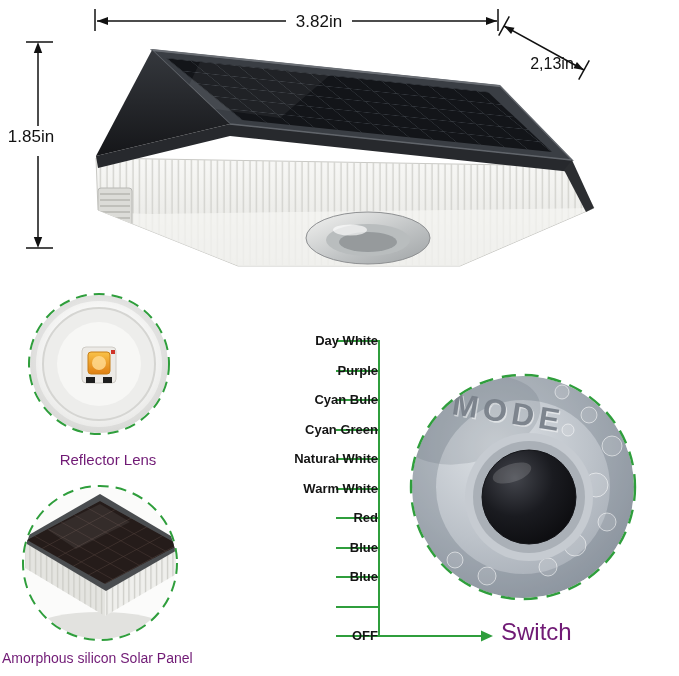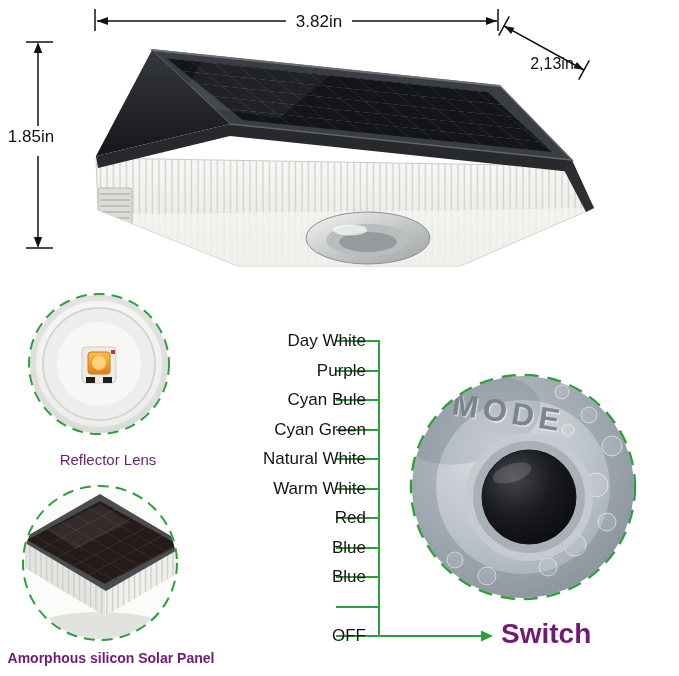--- a/index.html
+++ b/index.html
@@ -3,27 +3,27 @@
 <meta charset="utf-8">
 <style>
   html,body { margin:0; padding:0; background:#ffffff; }
   .canvas {
     position:relative; width:679px; height:676px; background:#ffffff;
     font-family:"Liberation Sans", sans-serif; overflow:hidden;padding-left:38px;
   }
   .scene { position:absolute; left:0; top:0; }
 
   .mode-label {
-    position:absolute; right:351px; height:18px; line-height:18px;
-    font-size:17px; font-weight:400; color:#141414; white-space:nowrap;
+    position:absolute; right:339px; height:18px; line-height:18px;
+    font-size:13px; font-weight:700; color:#141414; white-space:nowrap;
   }
   .caption { position:absolute; color:#701a75; }
   .caption.reflector { left:30px;  top:451px; width:156px; text-align:center; font-size:15px; }
-  .caption.solar     { left:2px;   top:650px; width:218px; text-align:center; font-size:14px;font-weight:bold; }
-  .caption.switch    { left:501px; top:618px; font-size:28px; font-weight:700;text-align:right; }
+  .caption.solar     { left:2px;   top:650px; width:218px; text-align:left; font-size:14px; }
+  .caption.switch    { left:501px; top:618px; font-size:24px; font-weight:400;text-align:right; }
 
   .dim-text  { font-family:"Liberation Sans",sans-serif; font-size:17px; fill:#111111; }
   .dim-text-sm { font-family:"Liberation Sans",sans-serif; font-size:16px; fill:#111111; }
   .mode-emboss {
     font-family:"Liberation Sans",sans-serif; font-size:31px; font-weight:bold;
     letter-spacing:5px; fill:#79808a; opacity:0.95;
   }
   .mode-emboss-hi {
     font-family:"Liberation Sans",sans-serif; font-size:31px; font-weight:bold;
     letter-spacing:5px; fill:rgba(255,255,255,0.5);

